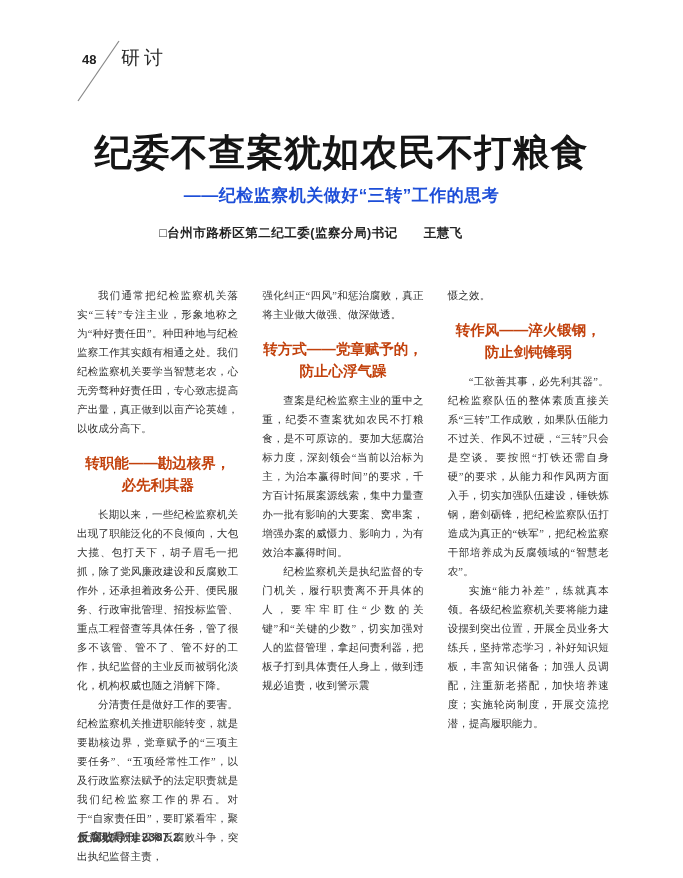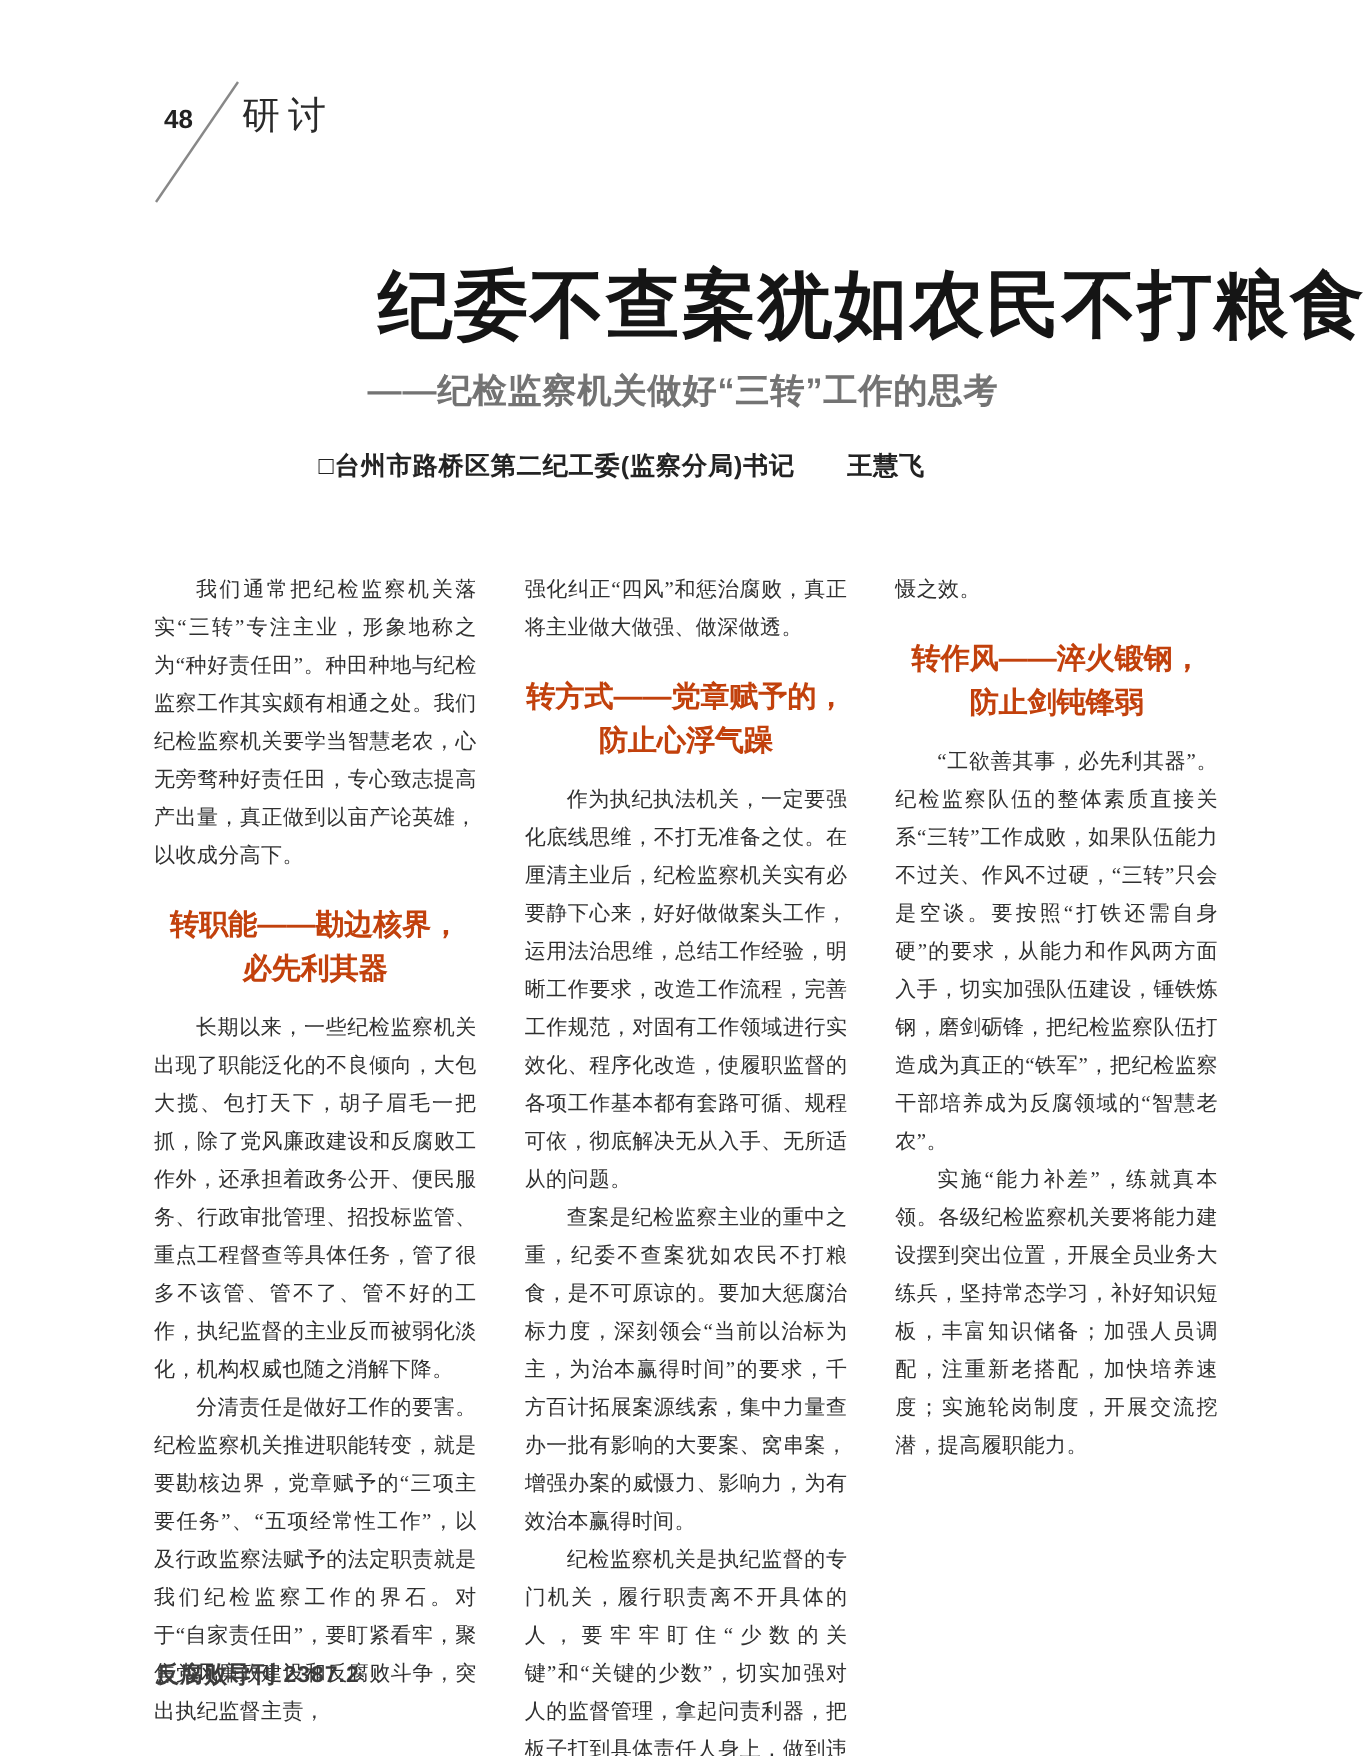--- a/index.html
+++ b/index.html
@@ -42,39 +42,39 @@
     letter-spacing: 4px;
     color: #2a2a2a;
   }
 
   
   .article-title {
     position: absolute;
     left: 0;
     top: 128px;
     width: 683px;
-    text-align: right;
+    text-align: center;
     font-family: Liberation Sans, sans-serif;
     font-weight: bold;
     font-size: 37px;
     letter-spacing: 1px;
     color: #151515;
     margin: 0;
   }
   .article-subtitle {
     position: absolute;
     left: 0;
     top: 184px;
     width: 683px;
     text-align: center;
     font-family: "Liberation Sans", "DejaVu Sans", sans-serif;
     font-weight: bold;
     font-size: 17px;
     letter-spacing: 0.5px;
-    color: #737373;
+    color: #1d4ed8;
     margin: 0;
   }
   .article-byline {
     position: absolute;
     left: 0;
     top: 225px;
     width: 622px;
     text-align: center;
     font-family: "Liberation Sans", "DejaVu Sans", sans-serif;
     font-weight: bold;
@@ -156,21 +156,20 @@
       <p class="para">长期以来，一些纪检监察机关出现了职能泛化的不良倾向，大包大揽、包打天下，胡子眉毛一把抓，除了党风廉政建设和反腐败工作外，还承担着政务公开、便民服务、行政审批管理、招投标监管、重点工程督查等具体任务，管了很多不该管、管不了、管不好的工作，执纪监督的主业反而被弱化淡化，机构权威也随之消解下降。</p>
       <p class="para">分清责任是做好工作的要害。纪检监察机关推进职能转变，就是要勘核边界，党章赋予的“三项主要任务”、“五项经常性工作”，以及行政监察法赋予的法定职责就是我们纪检监察工作的界石。对于“自家责任田”，要盯紧看牢，聚焦党风廉政建设和反腐败斗争，突出执纪监督主责，</p>
     </div>
 
     <div class="column">
       <p class="para-cont">强化纠正“四风”和惩治腐败，真正将主业做大做强、做深做透。</p>
       <div class="col-heading">
         <span>转方式——党章赋予的，</span>
         <span>防止心浮气躁</span>
       </div>
-      <p class="para">作为执纪执法机关，一定要强化底线思维，不打无准备之仗。在厘清主业后，纪检监察机关实有必要静下心来，好好做做案头工作，运用法治思维，总结工作经验，明晰工作要求，改造工作流程，完善工作规范，对固有工作领域进行实效化、程序化改造，使履职监督的各项工作基本都有套路可循、规程可依，彻底解决无从入手、无所适从的问题。</p>
       <p class="para">查案是纪检监察主业的重中之重，纪委不查案犹如农民不打粮食，是不可原谅的。要加大惩腐治标力度，深刻领会“当前以治标为主，为治本赢得时间”的要求，千方百计拓展案源线索，集中力量查办一批有影响的大要案、窝串案，增强办案的威慑力、影响力，为有效治本赢得时间。</p>
       <p class="para">纪检监察机关是执纪监督的专门机关，履行职责离不开具体的人，要牢牢盯住“少数的关键”和“关键的少数”，切实加强对人的监督管理，拿起问责利器，把板子打到具体责任人身上，做到违规必追责，收到警示震</p>
     </div>
 
     <div class="column">
       <p class="para-cont">慑之效。</p>
       <div class="col-heading">
         <span>转作风——淬火锻钢，</span>
         <span>防止剑钝锋弱</span>
       </div>

